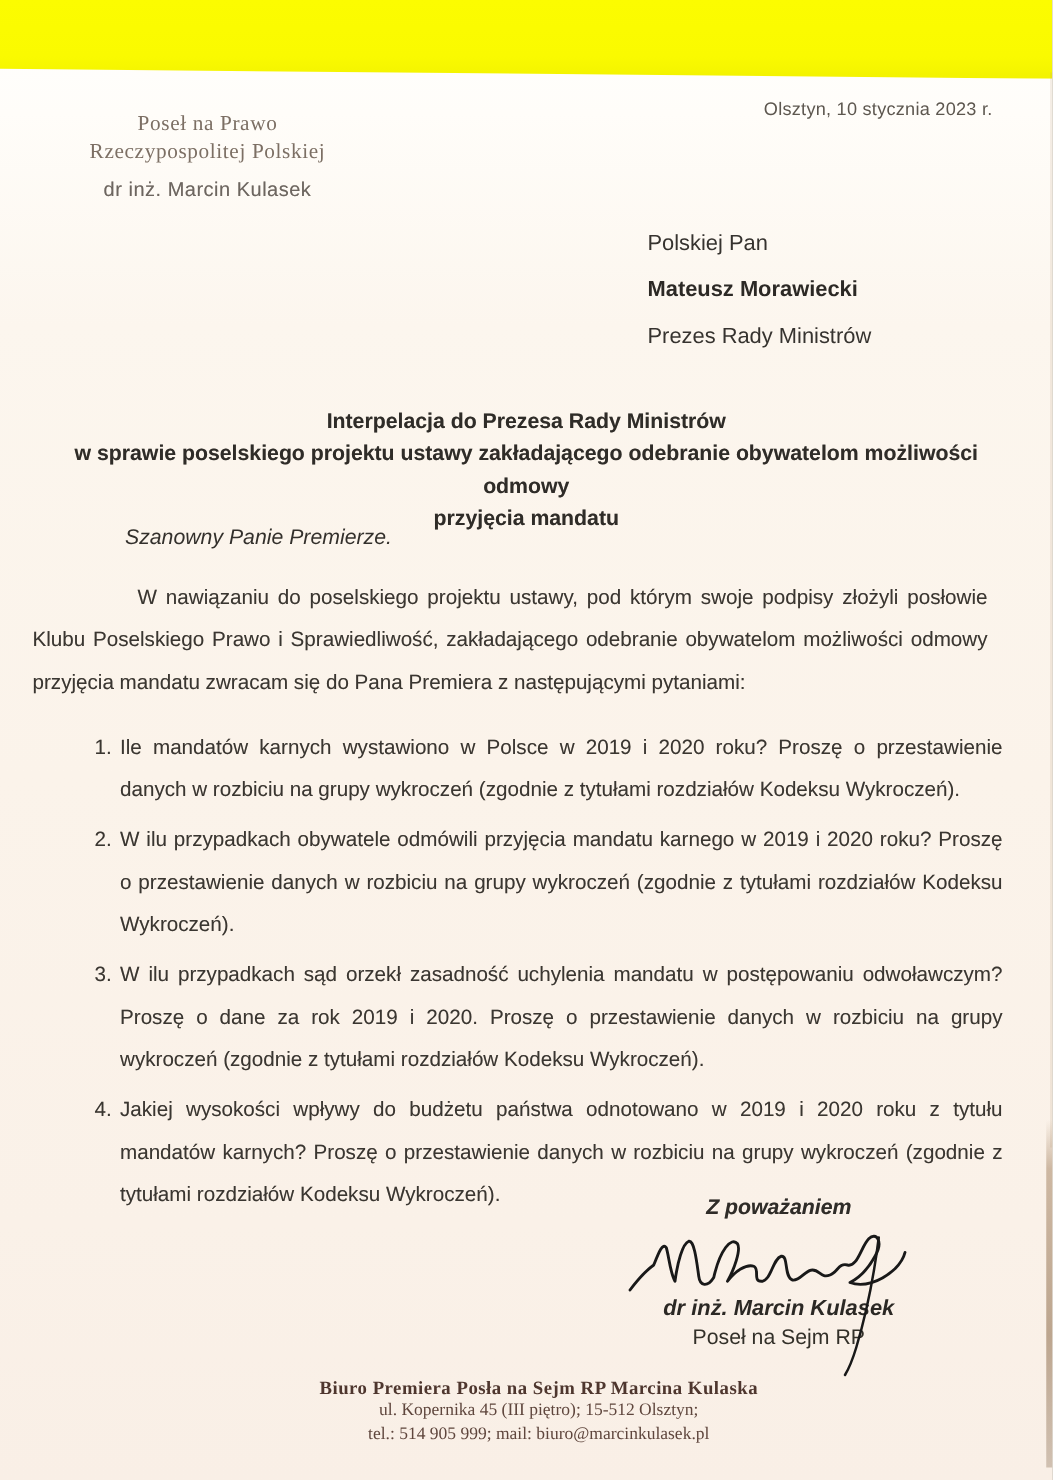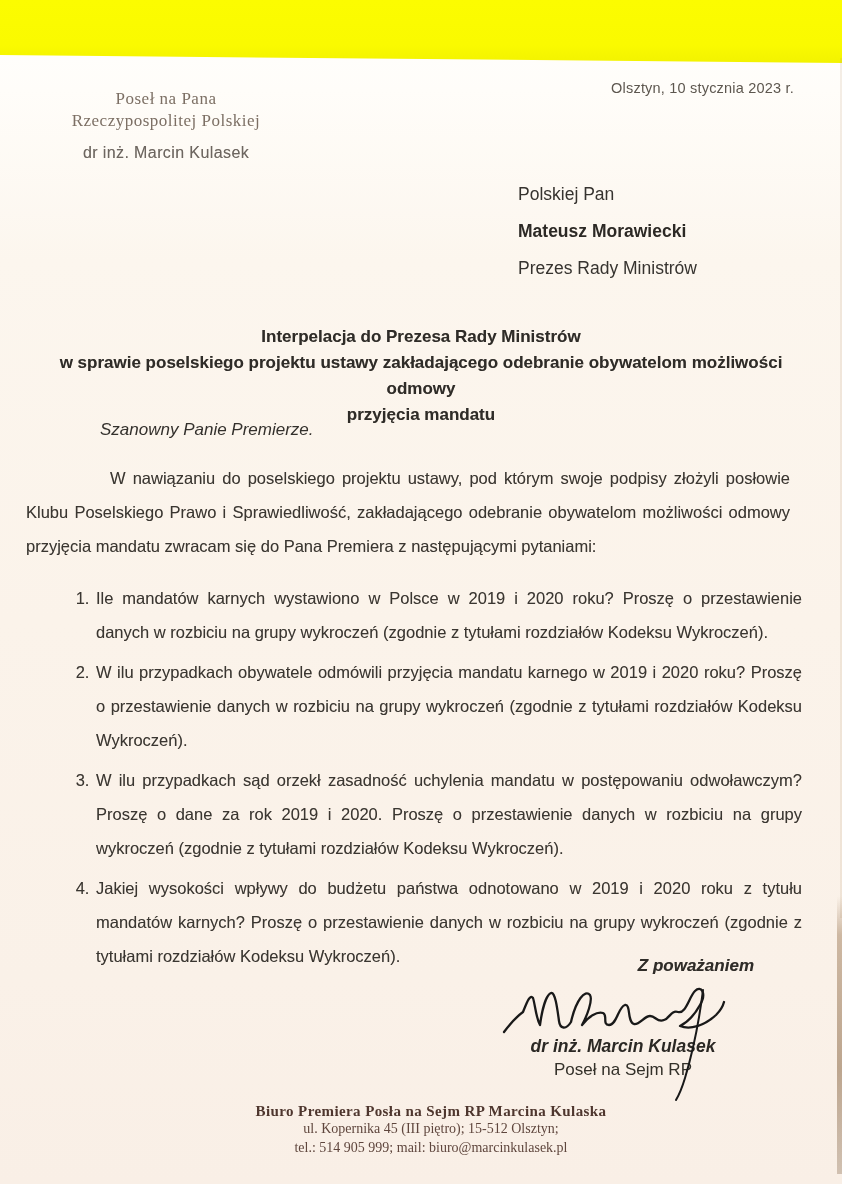--- a/index.html
+++ b/index.html
@@ -37,21 +37,21 @@
 
   .body-text { font-size:16.5px; color:#3a3631; line-height:34px; text-align:justify; text-shadow:0 0 .4px rgba(60,52,44,.3); }
   .intro { position:absolute; top:461px; left:26px; width:764px; text-indent:84px; }
 
   .questions { position:absolute; top:577px; left:42px; width:764px; }
   .questions ol { margin:0; padding-left:48px; }
   .questions li { margin:4px; padding-left:2px; }
   .questions li + li { margin-top:6px; }
 
   .closing { position:absolute; top:956px; left:492px; width:262px; text-align:center; color:#2f2c28; }
-  .valediction { font-weight:bold; font-style:italic; font-size:17px; text-shadow:0 0 .4px rgba(40,36,32,.4);text-align:right; }
+  .valediction { font-weight:bold; font-style:italic; font-size:17px; text-shadow:0 0 .4px rgba(40,36,32,.4); }
   .signer-name { margin-top:60px; font-weight:bold; font-style:italic; font-size:17.5px; color:#2b2824; }
   .signer-title { margin-top:3px; font-size:17px; color:#333029; }
   .signer-club { margin-top:4px; font-size:17px; color:#333029; }
 
   .signature-svg { position:absolute; top:978px; left:498px; z-index:3; }
 
   .footer { position:absolute; top:1103px; left:20px; width:822px; text-align:center; font-family:"Liberation Serif", serif; }
   .footer-line1 { font-weight:bold; font-size:15px; color:#4e362e; letter-spacing:.4px; }
   .footer-line2, .footer-line3 { font-size:14px; line-height:18.5px; color:#5f463d; }
   .logo-subtext { filter:blur(.3px); }
@@ -60,21 +60,21 @@
 <body>
 
 <div class="page">
 
   <div class="yellow-band"></div>
   <div class="right-hairline"></div>
   <div class="right-edge"></div>
 
   <div class="sender-block">
     <div class="office-lines">
-      <div>Poseł na Pana</div>
+      <div>Poseł na Prawo</div>
       <div>Rzeczypospolitej  Polskiej</div>
     </div>
     <div class="sender-name">dr inż. Marcin Kulasek</div>
   </div>
 
   <div class="dateline">Olsztyn, 10 stycznia 2023 r.</div>
 
   <div class="addressee">
     <div>Polskiej Pan</div>
     <div class="addr-name">Mateusz Morawiecki</div>

